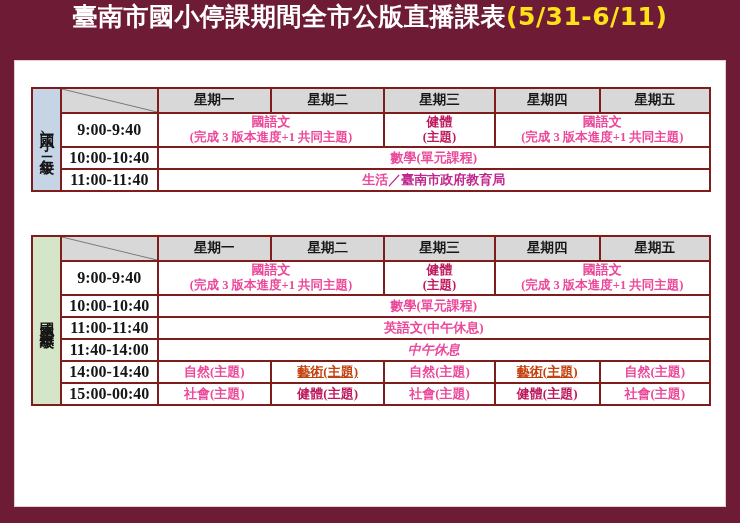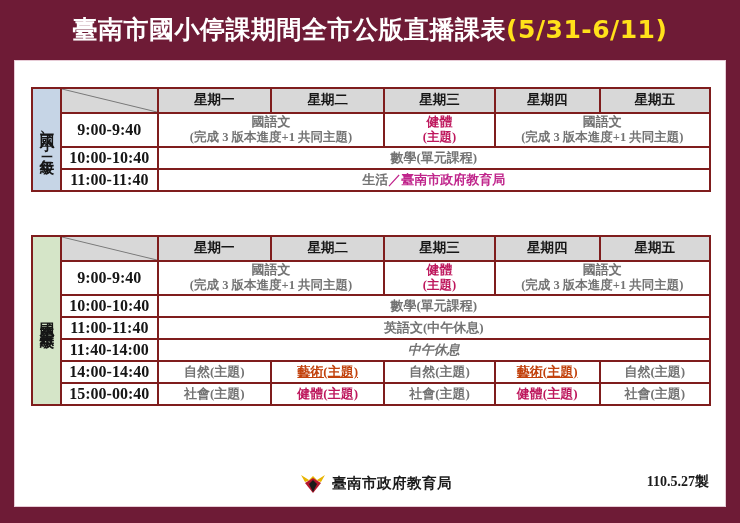--- a/index.html
+++ b/index.html
@@ -10,21 +10,21 @@
   }
   body { background: #6E1B36; position: relative; }
 
   
   #frame {
     position: absolute; left: 0; top: 0; width: 740px; height: 523px;
     background: #6E1B36;
   }
   #titlebar {
     position: absolute; left: 0; top: 0; width: 740px; height: 58px;
-    display: flex; align-items: center; justify-content: center;
+    display: flex; justify-content: center;
   }
   #title {
     font-family: "DejaVu Sans", "Liberation Sans", sans-serif;
     font-weight: 700; font-size: 25px; color: #ffffff;
     letter-spacing: 0.5px; white-space: nowrap;
   }
   #title .dt { color: #FFE11A; }
 
   #page {
     position: absolute; left: 14px; top: 60px;
@@ -73,21 +73,21 @@
   }
   .lbl-blue { background: #C6D5E6 !important; }
   .lbl-green { background: #D5E5C8 !important; }
 
   .timecol { width: 94px; font-size: 16px; font-family: "Liberation Serif", serif; }
 
   .sub2 { font-size: 12.5px; }
   .c-orange { color: #be185d; }
   .c-green  { color: #c2410c; text-decoration: underline; }
   .c-magenta{ color: #C0268C; }
-  .c-dark   { color: #737373; }
+  .c-dark   { color: #ec4899; }
 
   
   #t1 { left: 16px; top: 26px; width: 680px; }
   #t2 { left: 16px; top: 174px; width: 680px; }
 
   
   #footer {
     position: absolute; left: 0; bottom: 8px; width: 712px; height: 30px;
   }
   #org {
@@ -213,26 +213,15 @@
             <td class="timecol">15:00-00:40</td>
             <td colspan="1"><div class="c-dark" style="display: inline;">社會(主題)</div></td>
             <td colspan="1"><div class="c-orange" style="display: inline;">健體(主題)</div></td>
             <td colspan="1"><div class="c-dark" style="display: inline;">社會(主題)</div></td>
             <td colspan="1"><div class="c-orange" style="display: inline;">健體(主題)</div></td>
             <td colspan="1"><div class="c-dark" style="display: inline;">社會(主題)</div></td>
           </tr>
         </tbody>
     </table>
 
-    <div id="footer">
-      <div id="org">
-        <svg id="logo" viewBox="0 0 26 22">
-          <path d="M1 3 L9 8 L13 4 L17 8 L25 3 L21 10 L13 7 L5 10 Z" fill="#E8B400"></path>
-          <path d="M13 6 L21 11 L13 21 L5 11 Z" fill="#B3162C"></path>
-          <path d="M13 8 L17 12 L13 20 L9 12 Z" fill="#1a1a1a"></path>
-        </svg>
-        <span class="orgname">臺南市政府教育局</span>
-      </div>
-      <div id="madeon">110.5.27製</div>
-    </div>
 
   </div>
 </div>
 
 </body></html>

